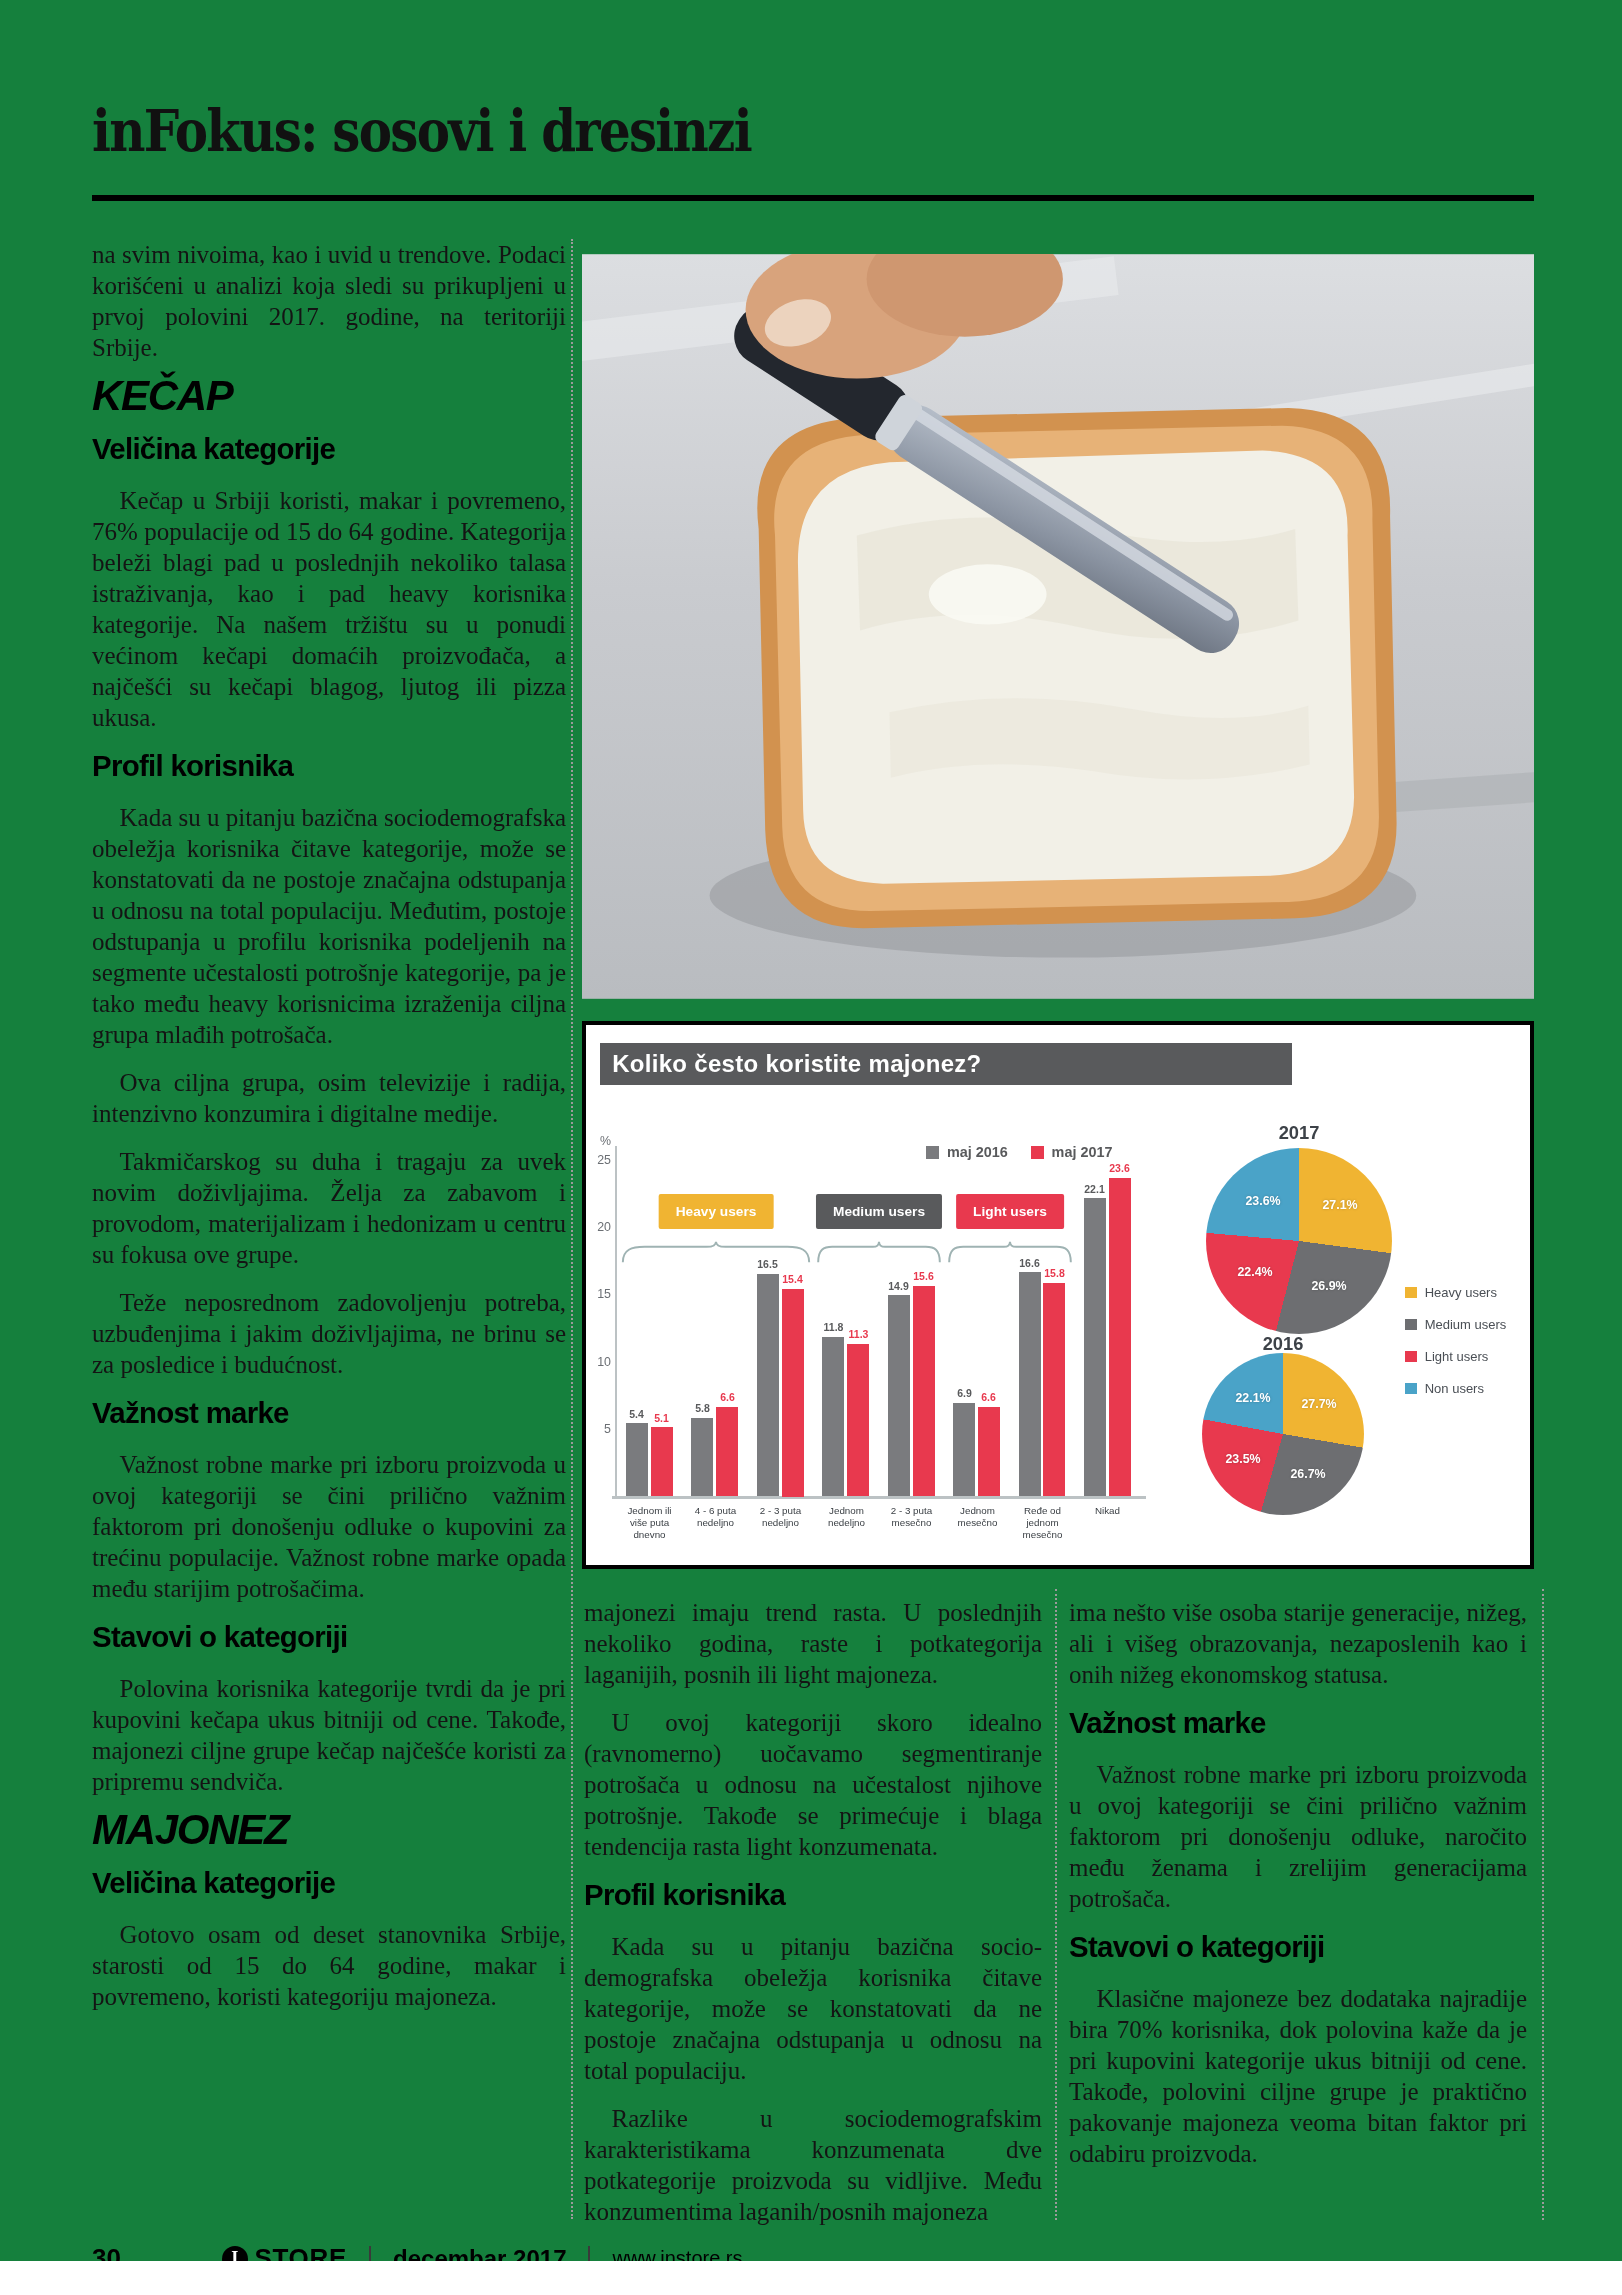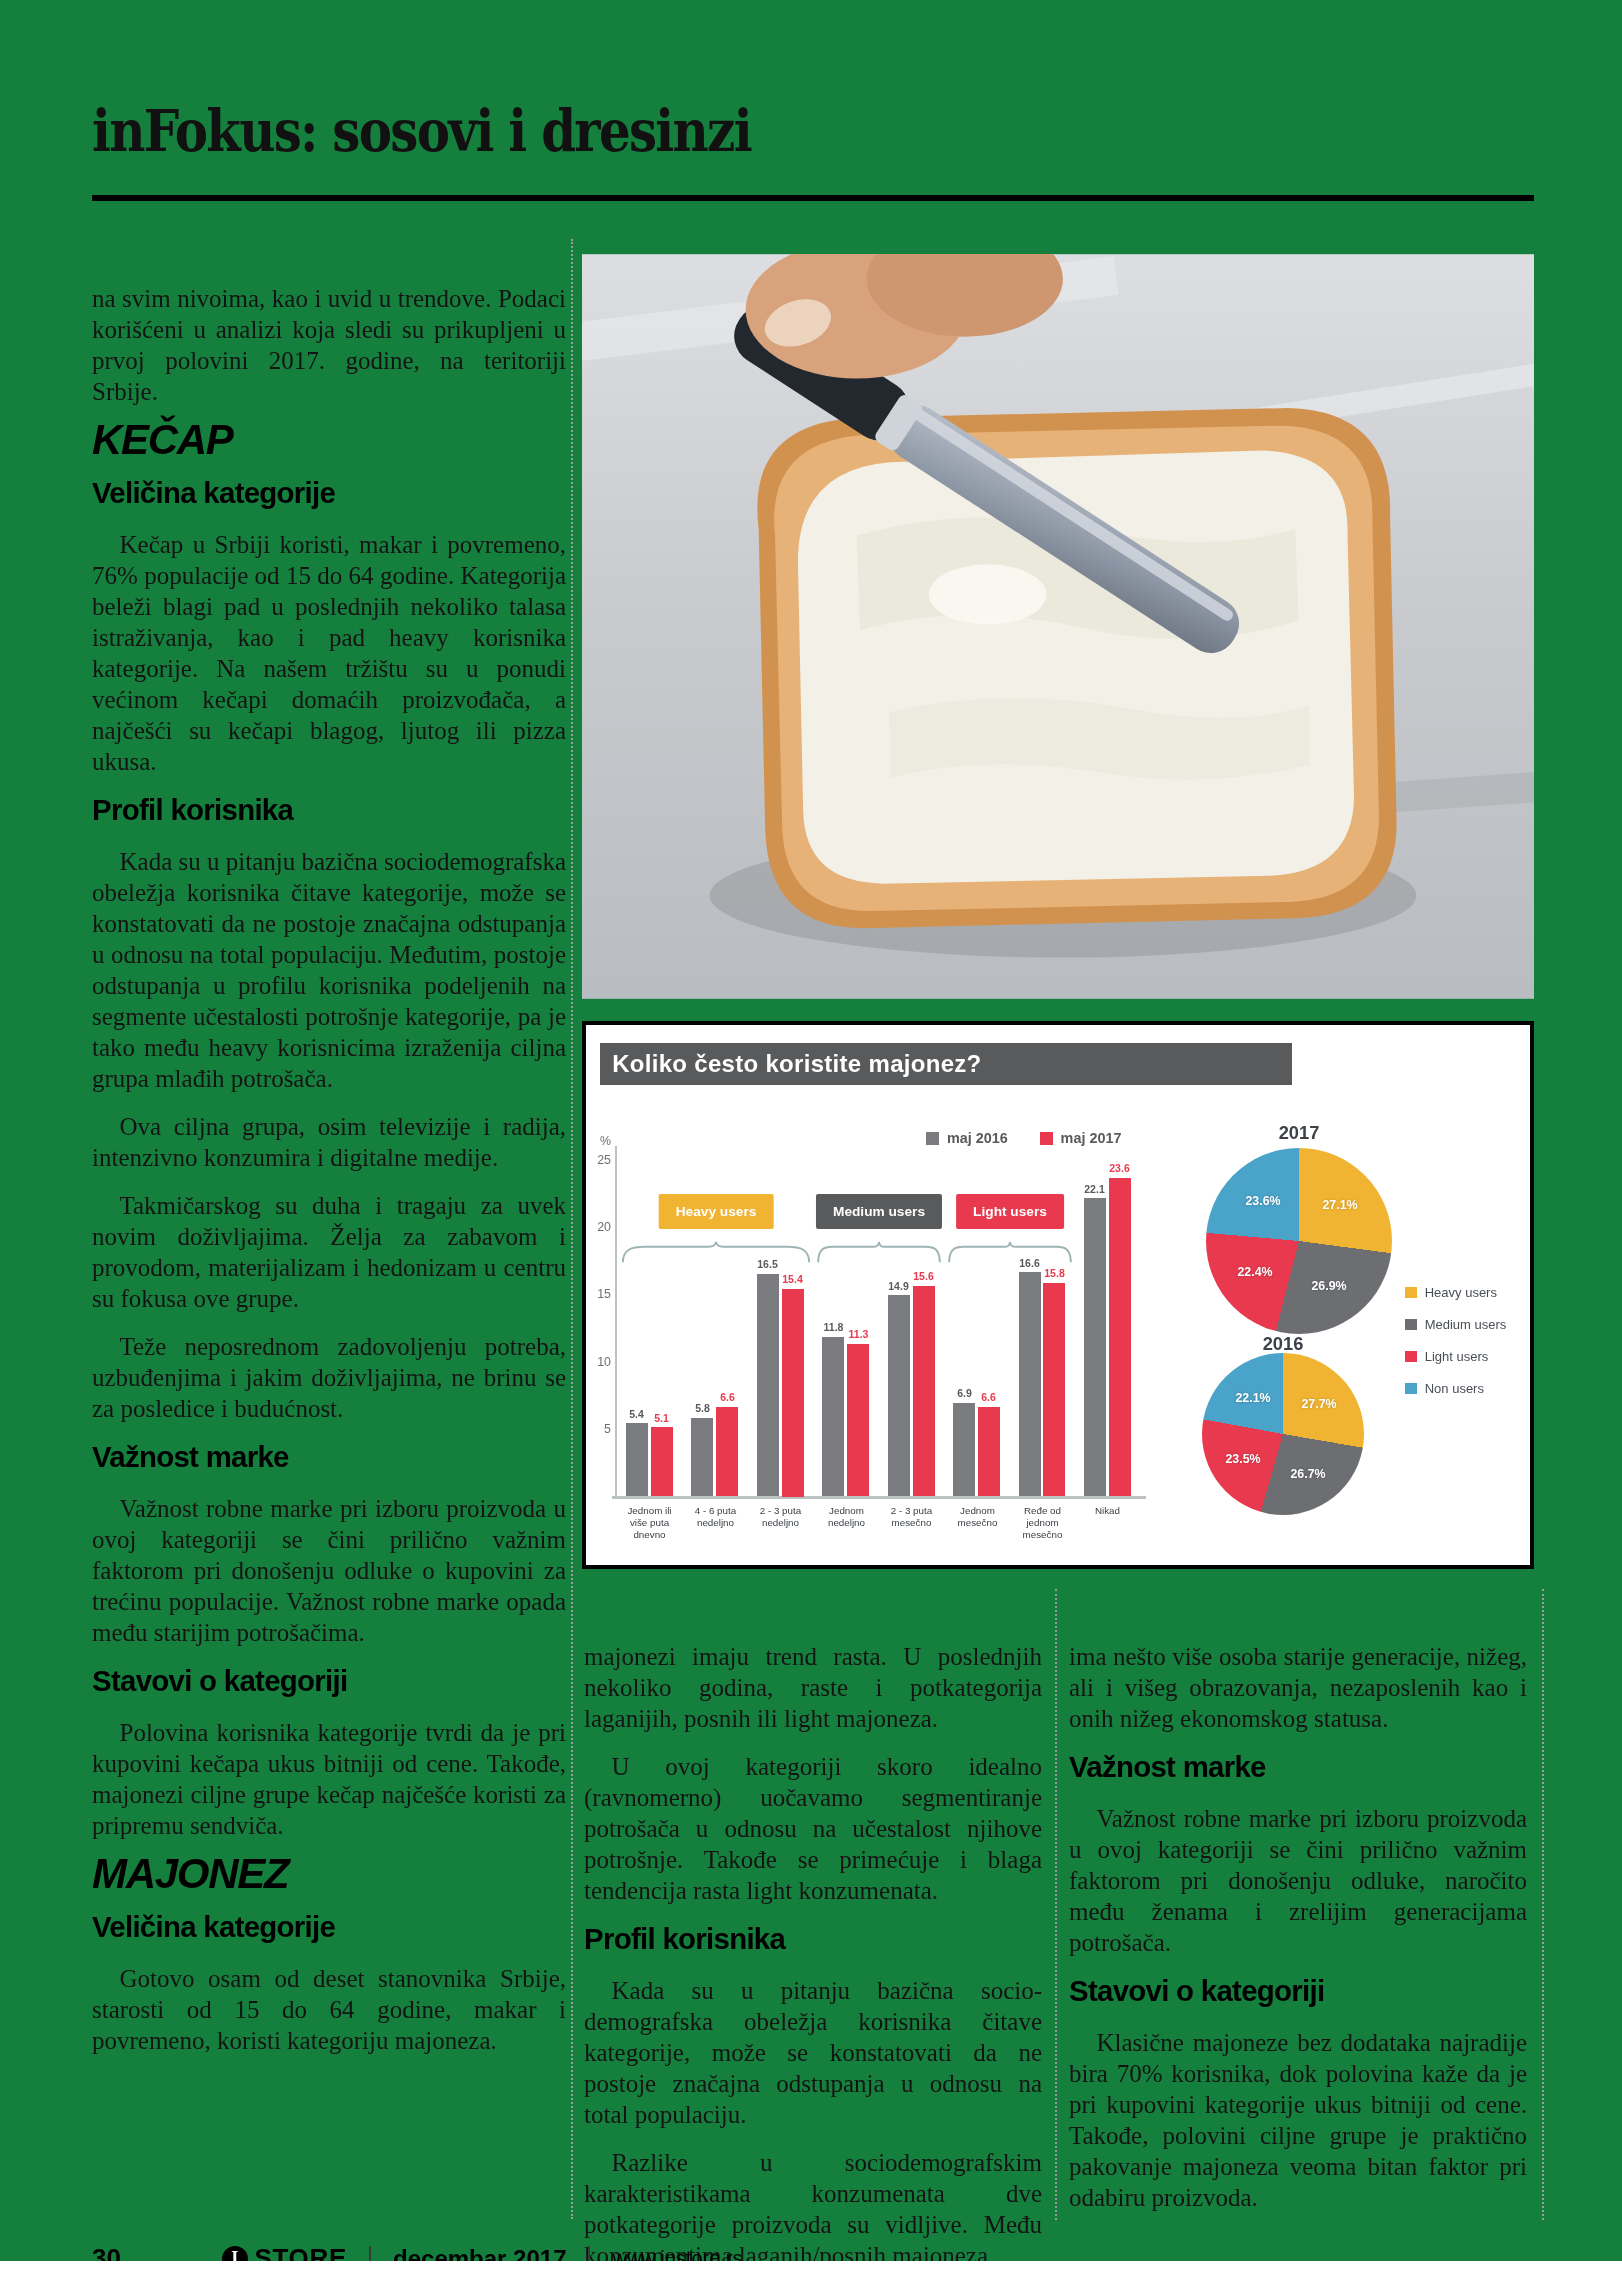--- a/index.html
+++ b/index.html
@@ -11,39 +11,39 @@
           font-weight:700;font-size:58px;letter-spacing:-2px;white-space:nowrap;
           transform:scaleX(.86);transform-origin:left bottom;}
   .header-rule{position:absolute;left:92px;top:195px;width:1442px;height:5.9px;background:#000;}
 
   
   .col{position:absolute;text-align:justify;font-size:25px;line-height:31px;color:#141414;}
   #col-left{left:92px;top:239px;width:474px;}
   #col-mid{left:584px;top:1597px;width:458px;}
   #col-right{left:1069px;top:1597px;width:458px;}
   .col p.body{margin:0 0 17px 0;text-indent:27.5px;}
-  .col p.noindent{text-indent:0;margin-top:44px;}
+  .col p.noindent{text-indent:0;}
   .col h2.cat{font-family:"Liberation Sans",sans-serif;font-style:italic;font-weight:900;
               font-size:42px;margin:10.5px 0 22px 0;letter-spacing:-1.3px;color:#000;}
   .col h3.sec{font-family:"Liberation Sans",sans-serif;font-weight:700;font-size:29.4px;
               margin:7.9px 0 21px 0;letter-spacing:-0.7px;color:#000;}
 
   .vdot{position:absolute;width:0;border-left:2px dotted #9b9b9b;}
 
   
   .photo{position:absolute;left:582px;top:254px;width:952px;height:745px;overflow:hidden;}
 
   
   .chartbox{position:absolute;left:582px;top:1021px;width:952px;height:548px;
             border:4.6px solid #000;box-sizing:border-box;background:#fff;
             font-family:"Liberation Sans",sans-serif;}
   .chart-title{position:absolute;left:14.4px;top:18.3px;width:692px;height:42px;background:#595a5c;
                color:#fff;font-weight:700;font-size:24px;line-height:42px;padding-left:11.8px;
                letter-spacing:0.3px;box-sizing:border-box;white-space:nowrap;overflow:hidden;}
-  .blegend{position:absolute;top:105px;left:340px;display:flex;gap:32px;align-items:center;}
+  .blegend{position:absolute;top:119px;left:340px;display:flex;gap:23px;align-items:center;}
   .blegend .item{display:flex;align-items:center;gap:7.9px;font-size:14.4px;font-weight:700;color:#595a5c;}
   .blegend .sw{width:13px;height:13px;display:inline-block;}
   .ytick{position:absolute;width:25px;text-align:right;font-size:12.4px;color:#6b6f74;}
   .yaxis,.xaxis{position:absolute;background:#bcc2c4;}
   .bar{position:absolute;}
   .bval{position:absolute;font-size:10.5px;font-weight:700;text-align:center;width:39px;}
   .xlab{position:absolute;font-size:9.8px;line-height:11.8px;color:#3c4146;text-align:center;
         white-space:pre-line;}
   .badge{position:absolute;height:35px;line-height:35px;padding:0 17px;font-size:13.7px;
          font-weight:700;color:#fff;text-align:center;border-radius:2px;transform:translateX(-50%);

